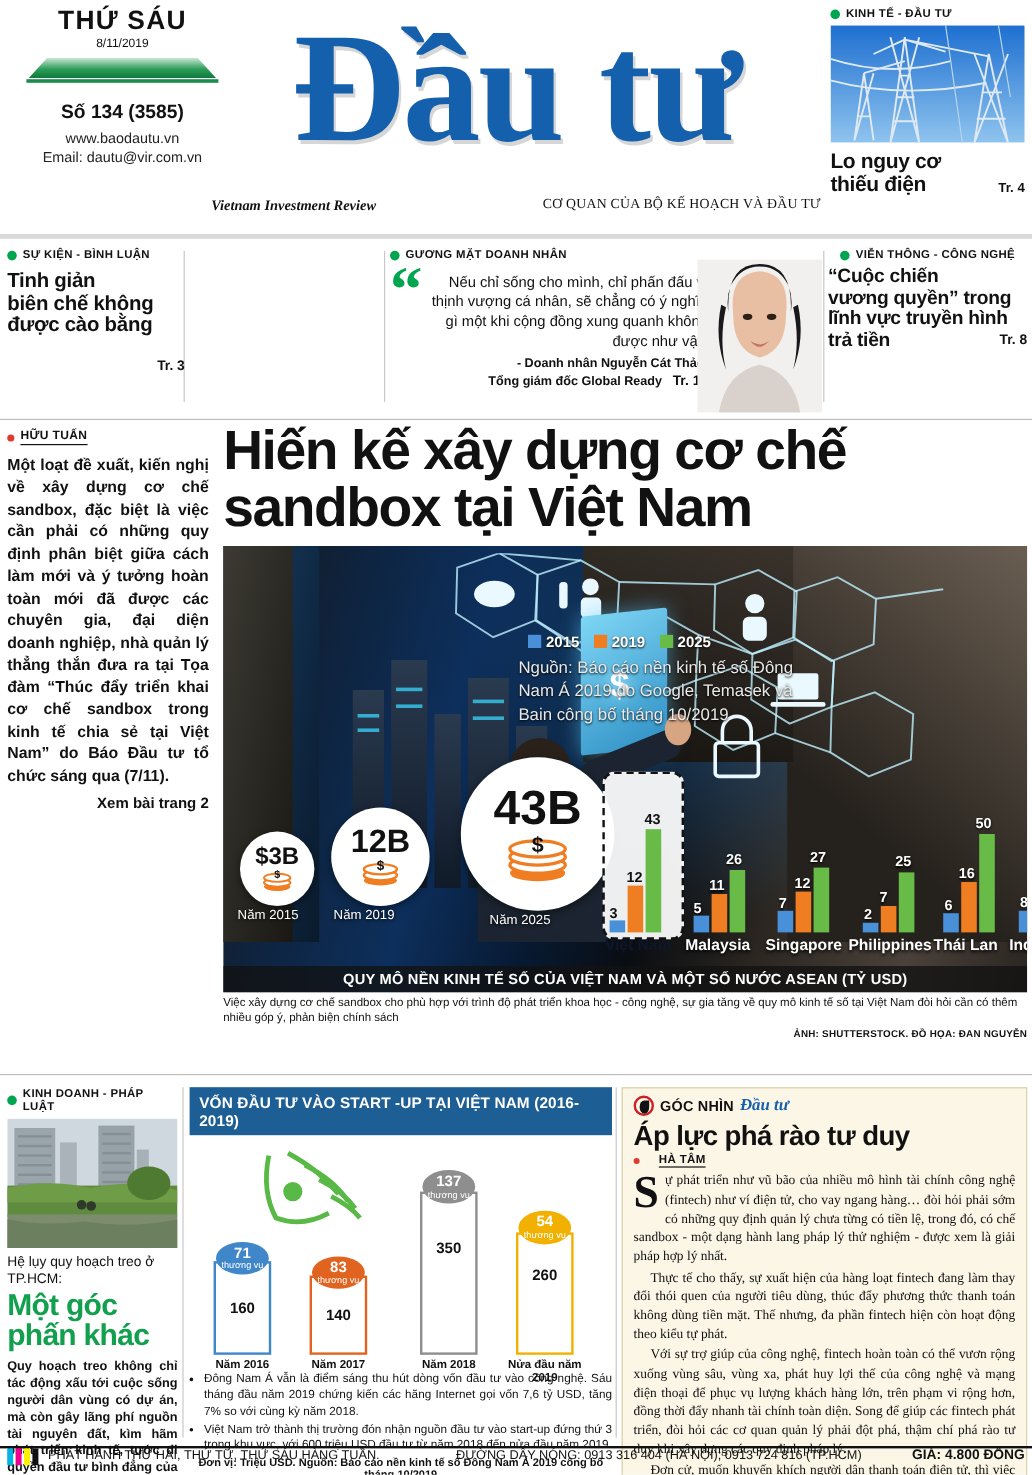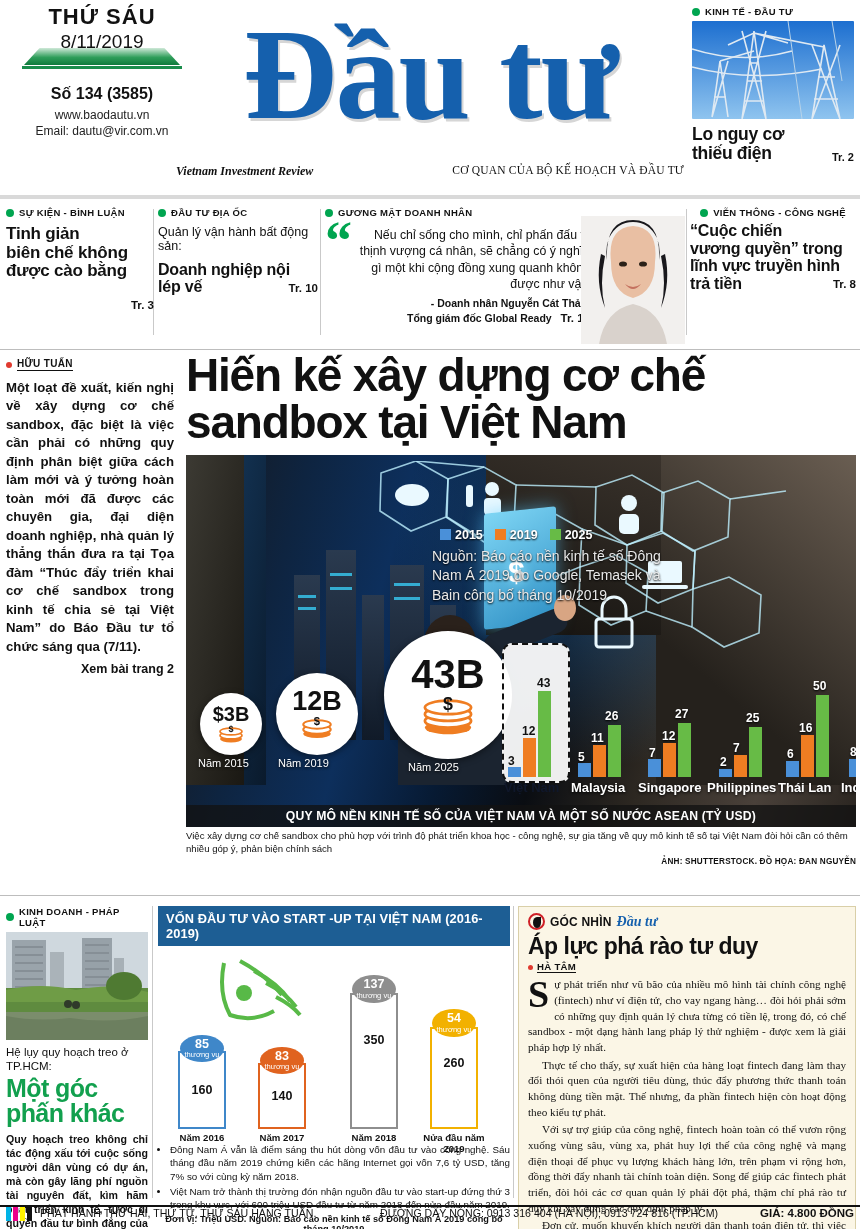--- a/index.html
+++ b/index.html
@@ -10,21 +10,21 @@
     color: #111;
     overflow: hidden;
   }
   .page { position: relative; width: 860px; height: 1229px; background: #fff; }
 
   
   .masthead { position: relative; height: 195px; }
   .mh-left { position: absolute; left: 16px; top: 4px; width: 172px; text-align: center; }
   .mh-weekday { font-size: 22px; font-weight: 800; letter-spacing: 1px; color: #111; }
   .mh-datewrap { position: relative; margin-top: 1px; height: 40px; }
-  .mh-date { position: relative; z-index: 2; font-size: 19px; color: #111; }
+  .mh-date { position: relative; z-index: 2; font-size: 10px; color: #111; }
   .mh-ribbon {
     position: absolute; left: 8px; right: 8px; top: 17px; height: 17px;
     background: linear-gradient(to bottom, #cfe9d8 0%, #2f9e5a 55%, #0e7a3c 100%);
     clip-path: polygon(10% 0, 90% 0, 100% 100%, 0% 100%);
   }
   .mh-ribbon2 { position:absolute; left:6px; right:6px; top:35px; height:3px; background:#1a8d4c; }
   .mh-issue { margin-top: 14px; font-size: 16px; font-weight: 700; }
   .mh-web { margin-top: 4px; font-size: 12px; color: #222; line-height: 1.35; }
 
   .mh-logo { position: absolute; left: 172px; top: 0px; width: 516px; text-align: center; }
@@ -143,21 +143,21 @@
   .bm-bullets li { margin-left: 12px; margin-bottom: 2px; text-align: justify; }
   .bm-src { margin-top: 2px; font-size: 9.2px; font-weight: 700; text-align: center; }
 
   .br { position: absolute; left: 518px; top: 4px; width: 338px; background: #fbf6e6; border: 1px solid #d9cfa8; padding: 6px 9px 8px; }
   .br-kicker { display: flex; align-items: center; gap: 5px; }
   .br-logo { width: 17px; height: 17px; border-radius: 50%; border: 2px solid #cf2027; position: relative; flex: none; }
   .br-logo:after { content: ""; position: absolute; left: 3px; top: 2px; width: 8px; height: 11px; background: #111; border-radius: 50% 0 50% 50%; }
   .br-k1 { font-size: 12px; font-weight: 800; color: #111; letter-spacing: .2px; }
   .br-k2 { font-family: "Liberation Serif", serif; font-size: 14px; font-weight: 700; font-style: italic; color: #1560ad; }
   .br-hl { margin-top: 4px; font-size: 23px; font-weight: 800; letter-spacing: -.5px; line-height: 1.06; }
-  .br-by { display: flex; align-items: center; gap: 4px; margin-top: 3px; font-size: 9.6px; font-weight: 800; letter-spacing: .3px; }
+  .br-by { display: flex; align-items: center; gap: 16px; margin-top: 3px; font-size: 9.6px; font-weight: 800; letter-spacing: .3px; }
   .br-by .dot { width: 5px; height: 5px; border-radius: 50%; background: #e03a2f; flex: none; }
   .br-by span.nm { border-bottom: 1px solid #111; }
   .br-body { margin-top: 4px; font-family: "Liberation Serif", serif; font-size: 11.2px; line-height: 1.40; text-align: justify; }
   .br-body p { text-indent: 14px; margin-top: 2px; }
   .br-body p.first { text-indent: 0; }
   .dropcap { float: left; font-family: "Liberation Serif", serif; font-size: 38px; line-height: 30px; font-weight: 700; padding: 2px 5px 0 0; }
 
   
   .footer { position: absolute; left: 0; bottom: 0; width: 860px; height: 24px; border-top: 2px solid #111; display: flex; align-items: flex-start; padding: 0 6px; }
   .cmyk { display: flex; gap: 2px; margin-right: 8px; }
@@ -217,21 +217,21 @@
             <path d="M0 28 Q50 44 100 30 M0 46 Q60 62 130 48"></path>
           </g>
           <g stroke="#b9d3e8" stroke-width="1">
               <path d="M96 0 L110 98 M140 0 L150 60" fill="none"></path>
             </g>
         </svg>
       </div>
       <div style="position:relative;">
         <div class="headline" style="white-space:pre-line;">Lo nguy cơ
 thiếu điện</div>
-        <div class="pg">Tr. 2</div>
+        <div class="pg">Tr. 4</div>
       </div>
     </div>
   </div>
 
   <div class="rule-grey"></div>
 
   <div class="band2">
     <div class="vline" style="left:153px;"></div>
     <div class="vline" style="left:320px;"></div>
     <div class="vline" style="left:686px;"></div>
@@ -240,30 +240,20 @@
       <div class="kicker">
         <span class="dot"></span>
         <span>SỰ KIỆN - BÌNH LUẬN</span>
       </div>
       <div class="b2-title" style="white-space:pre-line;">Tinh giản
 biên chế không
 được cào bằng</div>
       <div class="b2-pg tr-right" style="margin-top:18px;">Tr. 3</div>
     </div>
 
-    <div class="b2col b2-2">
-      <div class="kicker">
-        <span class="dot"></span>
-        <span>ĐẦU TƯ ĐỊA ỐC</span>
-      </div>
-      <div class="b2-over">Quản lý vận hành bất động sản:</div>
-      <div class="b2-title small" style="white-space:pre-line;">Doanh nghiệp nội
-lép vế</div>
-      <div class="b2-pg tr-right" style="margin-top:-14px;">Tr. 10</div>
-    </div>
 
     <div class="b2col b2-3">
       <div class="kicker">
         <span class="dot"></span>
         <span>GƯƠNG MẶT DOANH NHÂN</span>
       </div>
       <div class="quote-wrap">
         <div class="bigquote">“</div>
         <div style="width:232px;">
           <div class="quote-text">Nếu chỉ sống cho mình, chỉ phấn đấu vì thịnh vượng cá nhân, sẽ chẳng có ý nghĩa gì một khi cộng đồng xung quanh không được như vậy.</div>
@@ -547,21 +537,21 @@
             <path d="M56 26 q20 10 30 24"></path>
             <path d="M66 40 q16 8 24 18"></path>
           </g>
           <circle cx="34" cy="36" r="8" fill="#58b947"></circle>
         </svg>
 
         <div class="c2bar" style="left:20px;top:102px;width:48px;height:78px;border-color:#3f87c9;">
           <span class="c2val">160</span>
         </div>
         <div class="c2pill" style="left:22px;top:86px;width:44px;height:27px;background:#3f87c9;">
-          <span class="n">85</span>
+          <span class="n">71</span>
           <span class="t">thương vụ</span>
         </div>
         <div class="c2cat" style="left:14px;top:183px;width:60px;">Năm 2016</div>
 
         <div class="c2bar" style="left:100px;top:114px;width:48px;height:66px;border-color:#e0631f;">
           <span class="c2val">140</span>
         </div>
         <div class="c2pill" style="left:102px;top:98px;width:44px;height:27px;background:#e0631f;">
           <span class="n">83</span>
           <span class="t">thương vụ</span>

